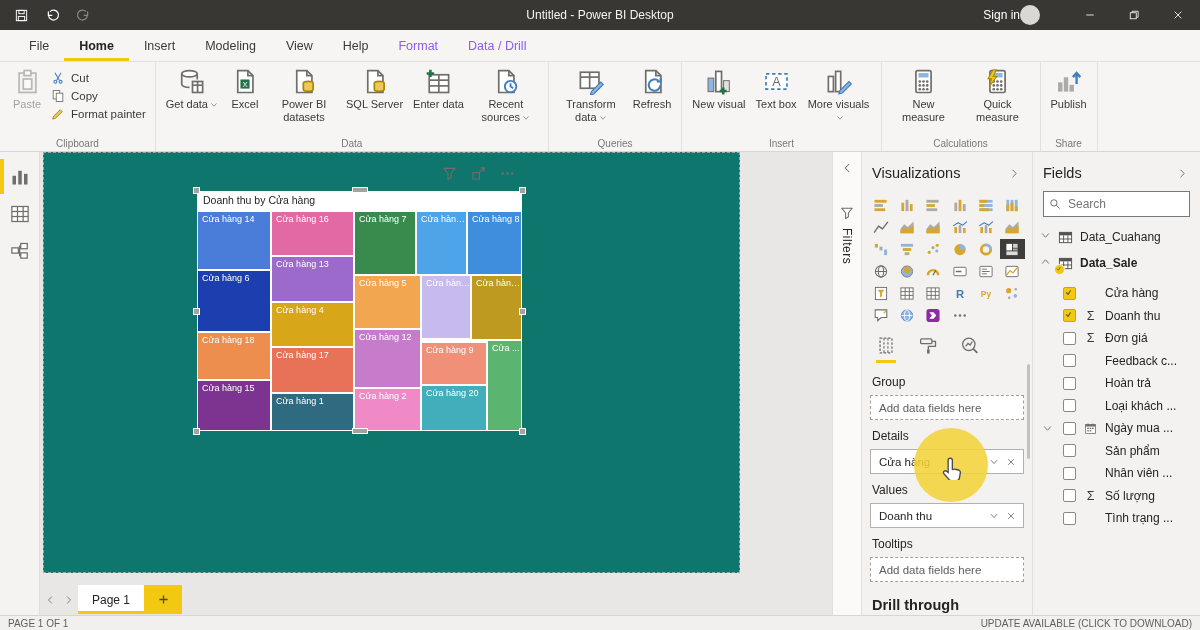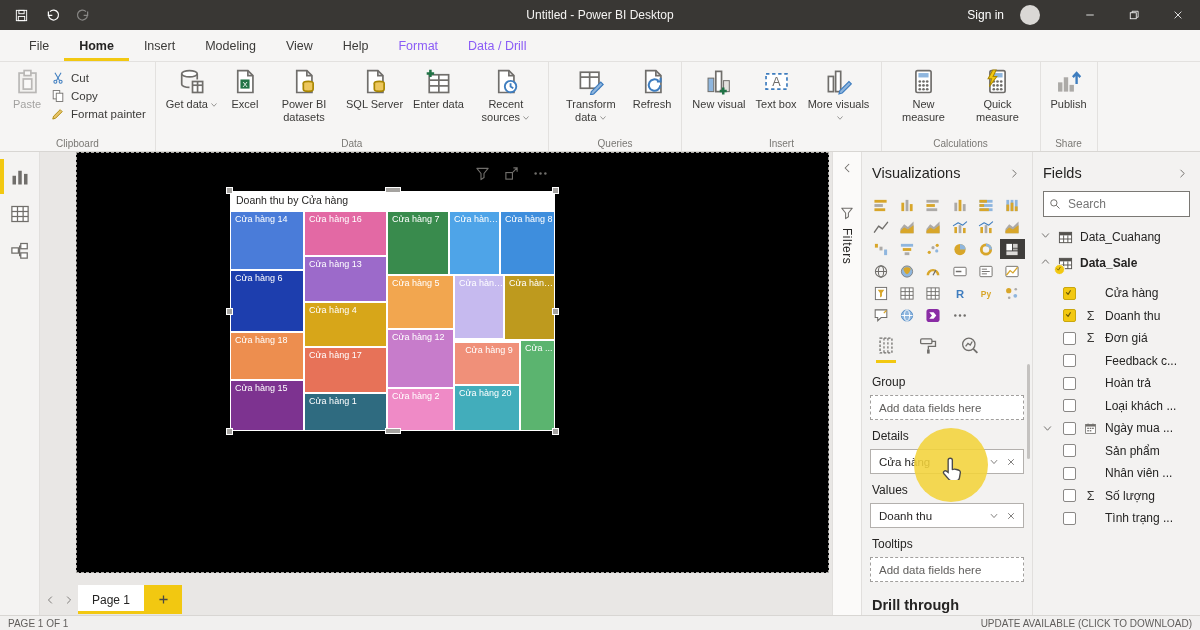--- a/index.html
+++ b/index.html
@@ -6,21 +6,21 @@
 html,body{width:1200px;height:630px;background:#E9E7E5;font-family:"Liberation Sans",sans-serif;-webkit-font-smoothing:antialiased}
 .app{position:relative;width:1200px;height:630px;overflow:hidden;background:#E9E7E5}
 svg{display:block}
 
 .titlebar{position:absolute;top:0;left:0;right:0;height:30px;background:#393734;display:flex;align-items:center;color:#fff;z-index:20}
 .tb-icons{display:flex;gap:16px;padding-left:14px;align-items:center}
 .tb-icon svg{width:15px;height:15px}
 .tb-icon.dim{opacity:.4}
 .tb-title{position:absolute;left:0;right:0;text-align:center;font-size:12px;color:#F5F4F3;pointer-events:none}
 .tb-right{margin-left:auto;display:flex;align-items:center;height:100%}
-.signin{font-size:12px;margin-right:16px;cursor:pointer}
+.signin{font-size:12px;cursor:pointer}
 .avatar{width:20px;height:20px;border-radius:50%;background:#DAD8D5;margin-right:28px}
 .winbtn{width:44px;height:100%;display:flex;align-items:center;justify-content:center;cursor:pointer}
 .winbtn svg{width:12px;height:12px}
 
 .menubar{position:absolute;top:30px;left:0;right:0;height:32px;background:#F6F5F4;display:flex;padding-left:14px;border-bottom:1px solid #E3E1DF;z-index:19}
 .tab{padding:0 15px;font-size:12.5px;color:#3B3A38;display:flex;align-items:center;cursor:pointer;white-space:nowrap}
 .tab.selected{font-weight:700;color:#252423;box-shadow:inset 0 -3px 0 #F2C811}
 .tab.contextual{color:#8b5cf6}
 
 .ribbon{position:absolute;top:62px;left:0;right:0;height:90px;background:#F6F5F4;border-bottom:1px solid #D8D6D3;display:flex;z-index:18}
@@ -36,21 +36,21 @@
 .srow{display:flex;align-items:center;gap:6px;font-size:11.5px;color:#3B3A38;cursor:pointer;white-space:nowrap}
 .srow svg{width:14px;height:14px}
 .glabel{position:absolute;bottom:2px;left:0;right:0;text-align:center;font-size:10px;color:#7A7874}
 
 .sidebar{position:absolute;top:152px;left:0;width:40px;bottom:15px;background:#F4F3F2;border-right:1px solid #E1DFDD;padding-top:6px}
 .sview{position:relative;width:100%;height:37px;display:flex;align-items:center;justify-content:center;cursor:pointer}
 .sview svg{width:20px;height:20px}
 .sview.selected::before{content:"";position:absolute;left:0;top:1px;bottom:1px;width:4px;background:#F2C811}
 
 .canvas{position:absolute;left:40px;top:152px;width:792px;bottom:15px;background:#E9E7E5}
-.page{position:absolute;left:36px;top:0;width:753px;height:421px;background:#000000;border:1px dashed #A8A6A3}
+.page{position:absolute;left:3px;top:0;width:697px;height:421px;background:#0f766e;border:1px dashed #A8A6A3}
 .visual{position:absolute;left:153px;top:38px;width:325px;height:240px;background:#fff}
 .visual-title{position:absolute;top:3px;left:6px;font-size:10.5px;color:#252423;white-space:nowrap}
 .treemap{position:absolute;left:0;right:0;top:20px;bottom:0;background:#fff}
 .tile{position:absolute;border:1px solid #fff;overflow:hidden}
 .tile span{display:block;font-size:9px;color:#fff;padding:2px 0 0 4px;white-space:nowrap;overflow:hidden;text-overflow:ellipsis}
 .handle{position:absolute;width:7px;height:7px;background:#A5A3A0;border:1px solid #fff;z-index:5}
 .handle.bar{width:16px;height:6px}
 .visual-toolbar{position:absolute;left:398px;top:13px;display:flex;gap:14px;align-items:center}
 .visual-toolbar .vt{cursor:pointer}
 .visual-toolbar svg{width:15px;height:15px}
@@ -539,21 +539,21 @@
             </div>
             <div class="tile" style="left: 22.8%; top: 41.3%; width: 25.5%; height: 20.7%; background: rgb(215, 166, 25);">
               <span>Cửa hàng 4</span>
             </div>
             <div class="tile" style="left: 0%; top: 55%; width: 22.8%; height: 22%; background: rgb(237, 142, 79);">
               <span>Cửa hàng 18</span>
             </div>
             <div class="tile" style="left: 48.3%; top: 53.7%; width: 20.6%; height: 26.6%; background: rgb(199, 124, 203);">
               <span>Cửa hàng 12</span>
             </div>
-            <div class="tile" style="left: 68.9%; top: 59.6%; width: 20.3%; height: 19.7%; background: rgb(240, 144, 121); text-align: center;">
+            <div class="tile" style="left: 68.9%; top: 59.6%; width: 20.3%; height: 19.7%; background: rgb(240, 144, 121);">
               <span>Cửa hàng 9</span>
             </div>
             <div class="tile" style="left: 89.2%; top: 58.7%; width: 10.8%; height: 41.3%; background: rgb(91, 180, 111);">
               <span>Cửa ...</span>
             </div>
             <div class="tile" style="left: 22.8%; top: 62%; width: 25.5%; height: 20.6%; background: rgb(231, 114, 88);">
               <span>Cửa hàng 17</span>
             </div>
             <div class="tile" style="left: 0%; top: 77%; width: 22.8%; height: 23%; background: rgb(125, 51, 144);">
               <span>Cửa hàng 15</span>

